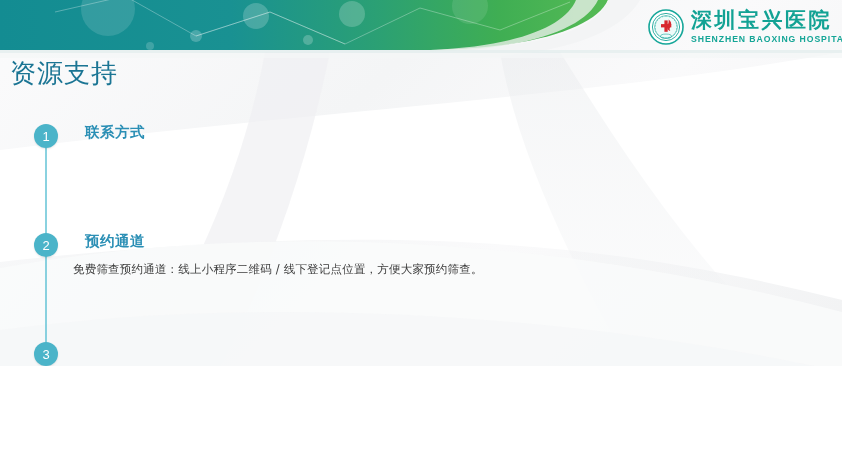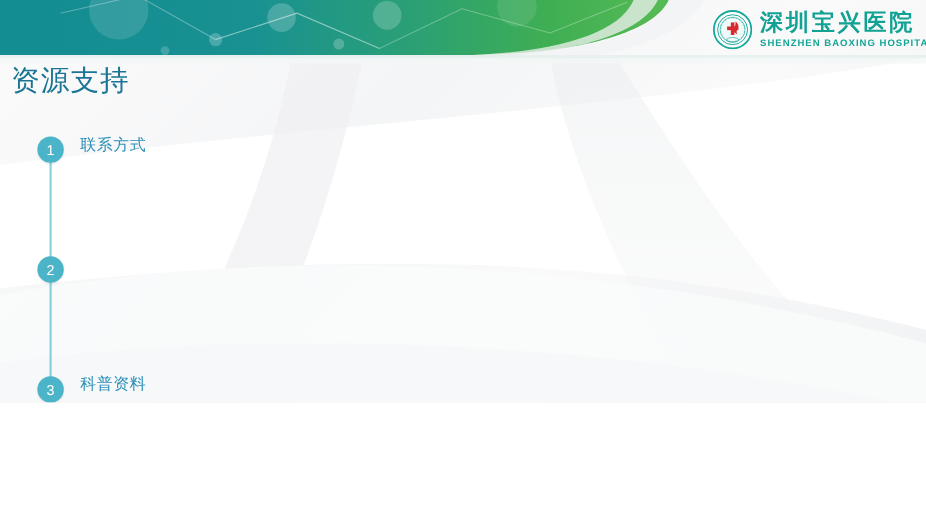--- a/index.html
+++ b/index.html
@@ -135,25 +135,25 @@
     box-shadow: 0 1px 2px rgba(0,0,0,0.10);
     z-index: 2;
   }
   .tl-body {
     margin-left: 39px;
     padding-top: 0px;
   }
   .tl-heading {
     font-family: "DejaVu Sans", "Liberation Sans", sans-serif;
     font-size: 14.5px;
-    font-weight: normal;
+    font-weight: bold;
     color: #2b8fb5;
     letter-spacing: 0.5px;
     line-height: 1.4;
-    margin: 0 0 8px 0;
+    margin: 0 0 8px 12px;
   }
   .tl-desc {
     font-family: "DejaVu Sans", "Liberation Sans", sans-serif;
     font-size: 11.5px;
     color: #3d3d3d;
     line-height: 1.85;
     letter-spacing: 0.2px;
     margin: 0;
     max-width: 420px;
   }
@@ -253,23 +253,26 @@
 
     <div class="tl-item">
       <div class="tl-bullet">1</div>
       <div class="tl-body">
         <div class="tl-heading">联系方式</div>
       </div>
     </div>
 
     <div class="tl-item">
       <div class="tl-bullet">2</div>
+      <div class="tl-body">
+        <div class="tl-heading">预约通道</div>
+        <div class="tl-desc">免费筛查预约通道：线上小程序二维码 / 线下登记点位置，方便大家预约筛查。</div>
+      </div>
     </div>
 
     <div class="tl-item">
       <div class="tl-bullet">3</div>
       <div class="tl-body">
-        <div class="tl-heading">科普资料</div>
       </div>
     </div>
   </div>
 
 </div>
 
 </body></html>

